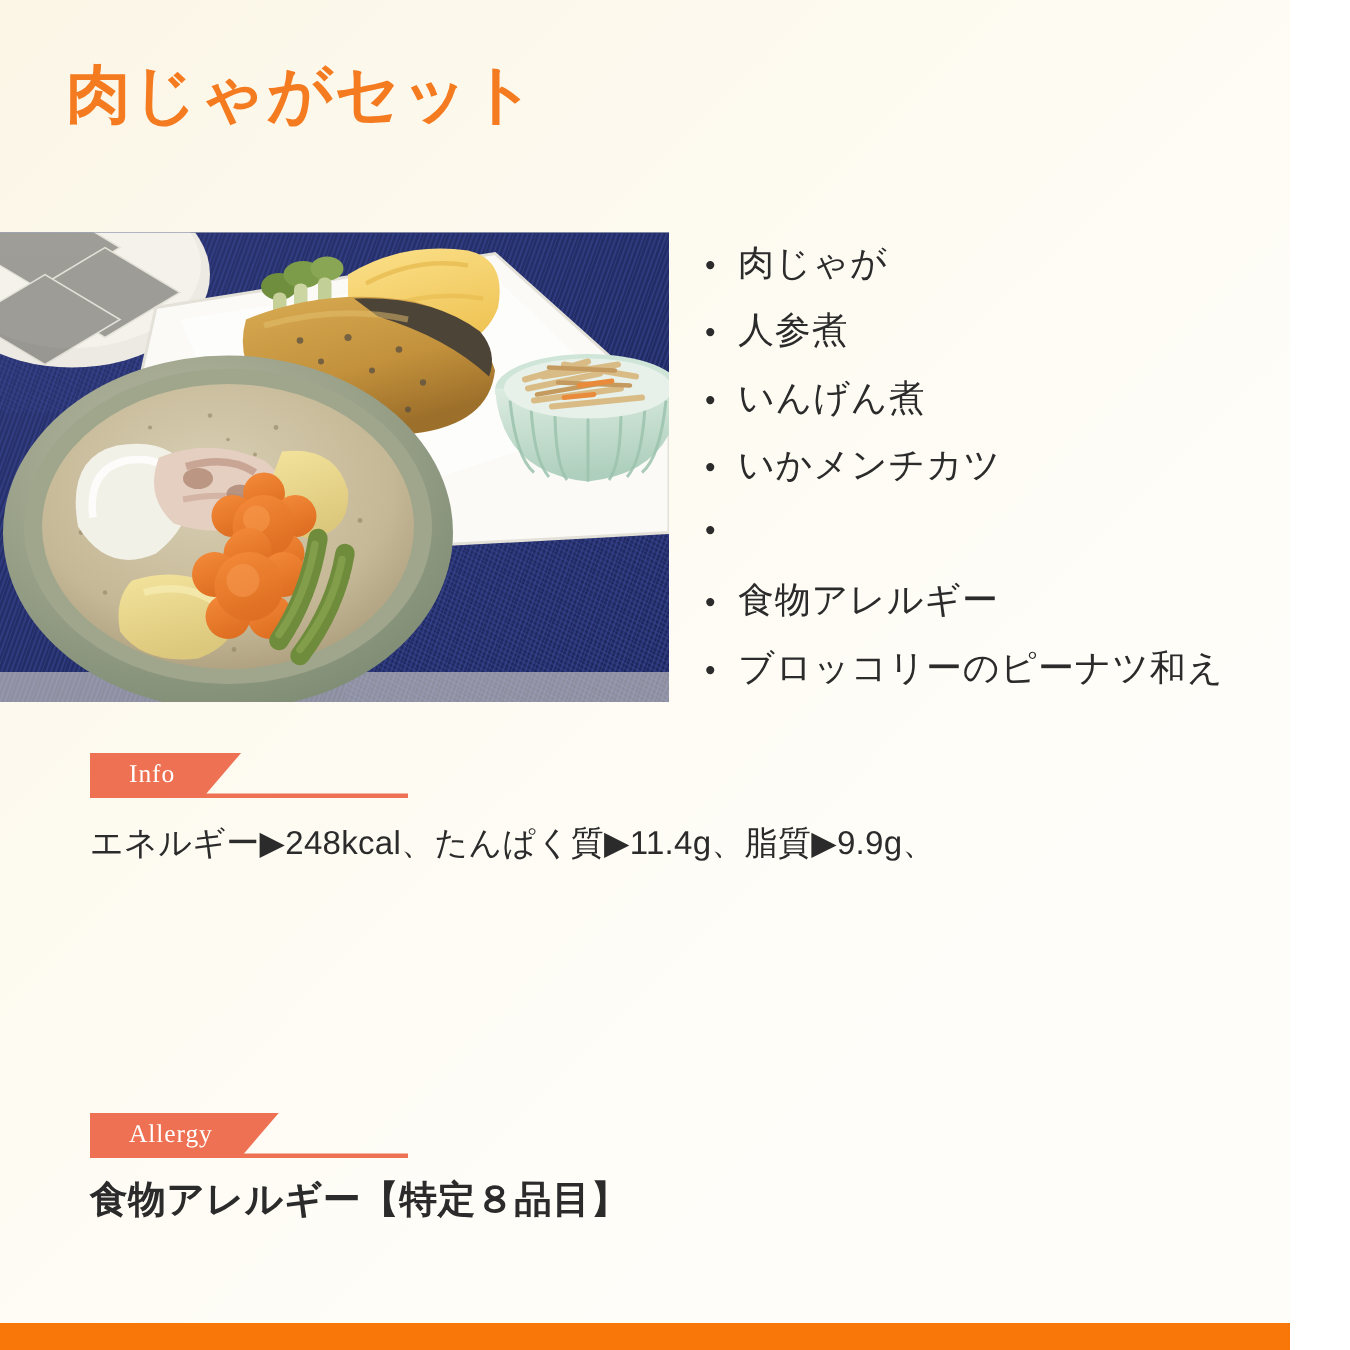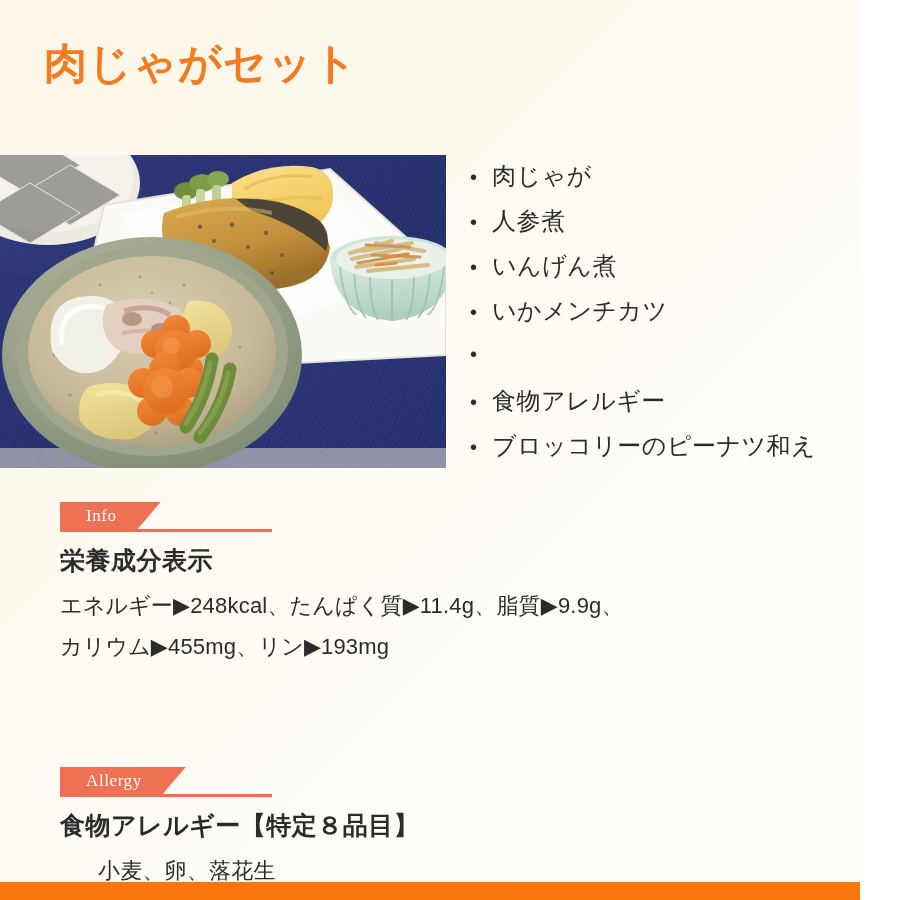--- a/index.html
+++ b/index.html
@@ -79,21 +79,21 @@
   }
 
   
   .section {
     position: absolute;
     left: 48px;
     width: 820px;
     margin-left: 12px;
   }
   .section-info { top: 502px; }
-  .section-allergy { top: 767px; }
+  .section-allergy { top: 742px; }
 
   .tag-row {
     position: relative;
     height: 30px;
   }
   .tag {
     position: relative;
     display: inline-block;
     height: 28px;
     padding: 0 44px 0 26px;
@@ -395,32 +395,27 @@
       <span class="menu-bullet">•</span>
       <span class="menu-label">ブロッコリーのピーナツ和え</span>
     </li>
   </ul>
 
   <div class="section section-info">
     <div class="tag-row">
       <span class="tag">Info</span>
       <span class="tag-underline thin"></span>
     </div>
-    <div class="section-heading">栄養成分表示</div>
     <div class="body-lines">
       <div class="body-line">エネルギー▶248kcal、たんぱく質▶11.4g、脂質▶9.9g、</div>
-      <div class="body-line">カリウム▶455mg、リン▶193mg</div>
     </div>
   </div>
 
   <div class="section section-allergy">
     <div class="tag-row">
       <span class="tag">Allergy</span>
       <span class="tag-underline thin"></span>
     </div>
     <div class="section-heading">食物アレルギー【特定８品目】</div>
-    <div class="body-lines">
-      <div class="body-line indent">小麦、卵、落花生</div>
-    </div>
   </div>
 
   <div class="bottom-bar"></div>
 </div>
 
 </body></html>

